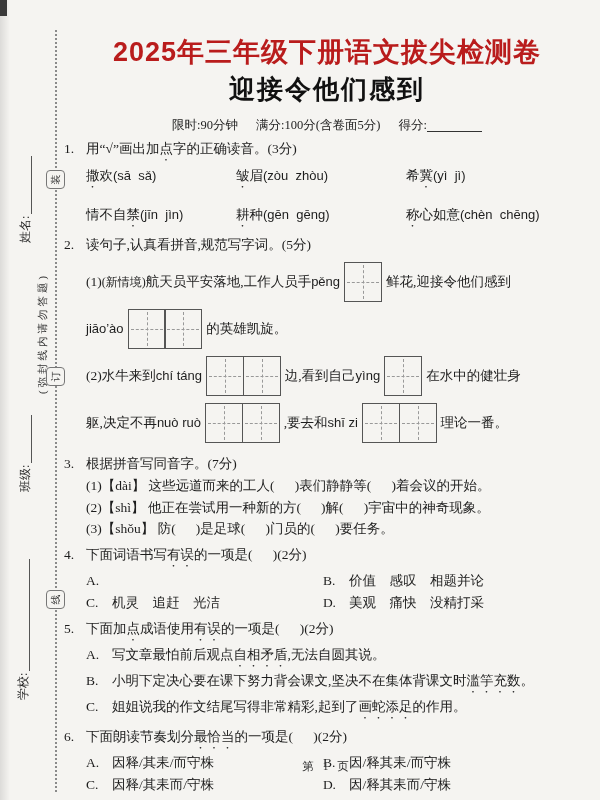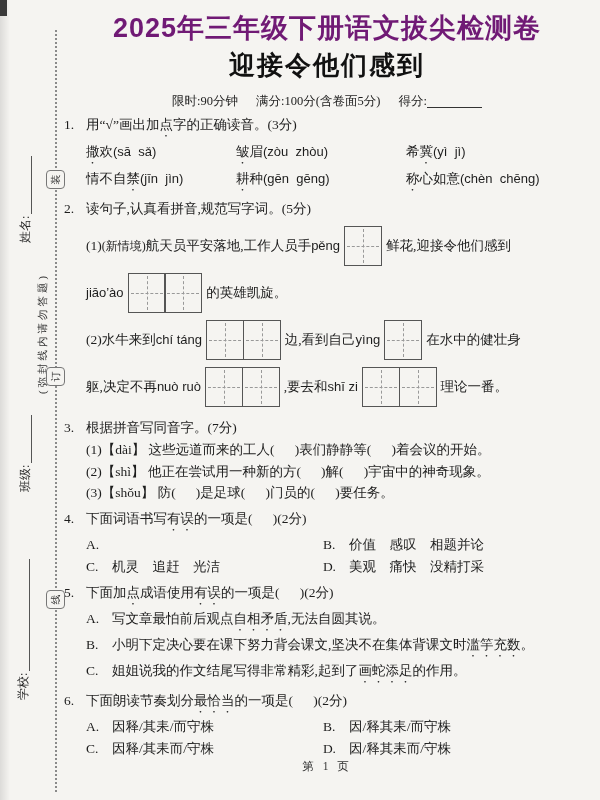--- a/index.html
+++ b/index.html
@@ -24,39 +24,39 @@
   .w58 { width:58px; } .w48 { width:48px; } .w112 { width:112px; }
   .seal-notice { font-size:10.5px; letter-spacing:3px; color:#333; }
   .bindbox {
     position:absolute; left:46px; width:17px; height:17px;
     border:1px solid #777; border-radius:4px; background:#f5f4f1;
     display:flex; align-items:center; justify-content:center;
     font-size:10px; color:#333; transform:rotate(-90deg); z-index:2;
   }
   
   .main { position:absolute; left:64px; top:0; width:526px; }
-  .t1 { margin-top:10px; text-align:center; font-family:"Liberation Sans", sans-serif;
-        font-weight:bold; font-size:27px; letter-spacing:1px; color:#701a75; }
+  .t1 { margin-top:34px; text-align:center; font-family:"Liberation Sans", sans-serif;
+        font-weight:bold; font-size:27px; letter-spacing:1px; color:#b91c1c; }
   .t2 { text-align:center; font-family:"Liberation Sans", sans-serif;
         font-weight:bold; font-size:26px; letter-spacing:2px; color:#111; margin-top:2px; }
   .meta { margin-top:10px; display:flex; justify-content:center; gap:18px; font-size:12.5px;align-items:center; }
   .scoreline { display:inline-block; width:55px; border-bottom:1.3px solid #333; height:11px; vertical-align:middle; }
   .sechead { margin-top:15px; font-family:"Liberation Sans", sans-serif;
              font-weight:bold; font-size:15px; color:#111; }
   
   .qwrap { font-size:13.5px; line-height:1.62; }
   .q { display:flex; margin-top:4px; }
   .qnum { width:22px; flex:none; }
   .qbody { flex:1; min-width:0; }
   .py { font-family:"Liberation Sans", sans-serif; font-size:13px; }
   .em {
     -webkit-text-emphasis:filled dot; -webkit-text-emphasis-position:under right;
     text-emphasis:filled dot; text-emphasis-position:under right;
   }
-  .pron-grid { display:grid; grid-template-columns:150px 170px 1fr; row-gap:1px; margin-top:1px; }
+  .pron-grid { display:grid; grid-template-columns:150px 170px 1fr; row-gap:13px; margin-top:1px; }
   
   .wline { white-space:nowrap; margin-top:7px; }
   .wbox { display:inline-flex; vertical-align:middle; margin:0 4px; position:relative; top:-1px; }
   .wcell { width:36px; height:38px; border:1.3px solid #555; margin-left:-1.3px; position:relative; }
   .wcell:first-child { margin-left:0; }
   .wcell::before { content:""; position:absolute; left:50%; top:2px; bottom:2px; border-left:1px dashed #999; }
   .wcell::after  { content:""; position:absolute; top:50%; left:2px; right:2px; border-top:1px dashed #999; }
   .ctx { font-size:12px; }
   .optrow { display:flex; }
   .opt { display:flex; }

